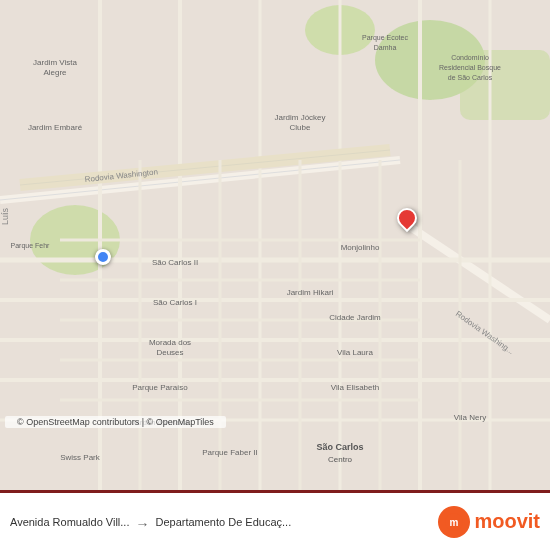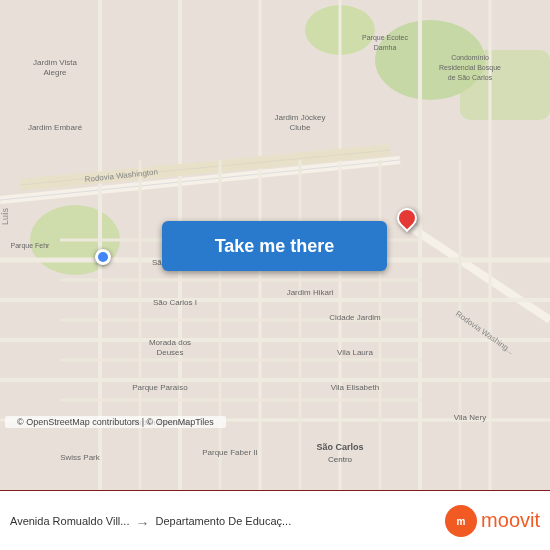--- a/index.html
+++ b/index.html
@@ -48,21 +48,21 @@
       z-index: 10;
     }
 
     
     #bottom-bar {
       width: 100%;
       height: 60px;
       background: white;
       display: flex;
       padding: 0 10px;
-      border-top: 1px solid #7f1d1d;
+      border-top: 3px solid #7f1d1d;
       position: absolute;
       bottom: 0;
       left: 0;
       z-index: 20;
     }
 
     #moovit-logo {
       margin-left: auto;
       display: flex;
       align-items: center;
@@ -77,21 +77,21 @@
       align-items: center;
       justify-content: center;
       color: white;
       font-weight: bold;
       font-size: 14px;
       margin-right: 4px;
     }
 
     #moovit-text {
       font-size: 20px;
-      font-weight: normal;
+      font-weight: bold;
       color: #f15a22;
     }
 
     #route-info {
       display: flex;
       align-items: center;
       flex: 1;
       gap: 6px;
       font-size: 12px;
       color: #444;
@@ -264,21 +264,20 @@
 
     
     <div class="origin-dot"></div>
 
     
     <div class="dest-pin">
       <div class="dest-pin-circle"></div>
     </div>
 
     
-    <button id="take-me-there-btn">Take me there</button>
 
     
     <div id="attribution">© OpenStreetMap contributors | © OpenMapTiles</div>
   </div>
 
   <div id="bottom-bar">
     <div id="route-info">
       <span id="origin-text">Avenida Romualdo Vill...</span>
       <span id="arrow-icon">→</span>
       <span id="destination-text">Departamento De Educaç...</span>

